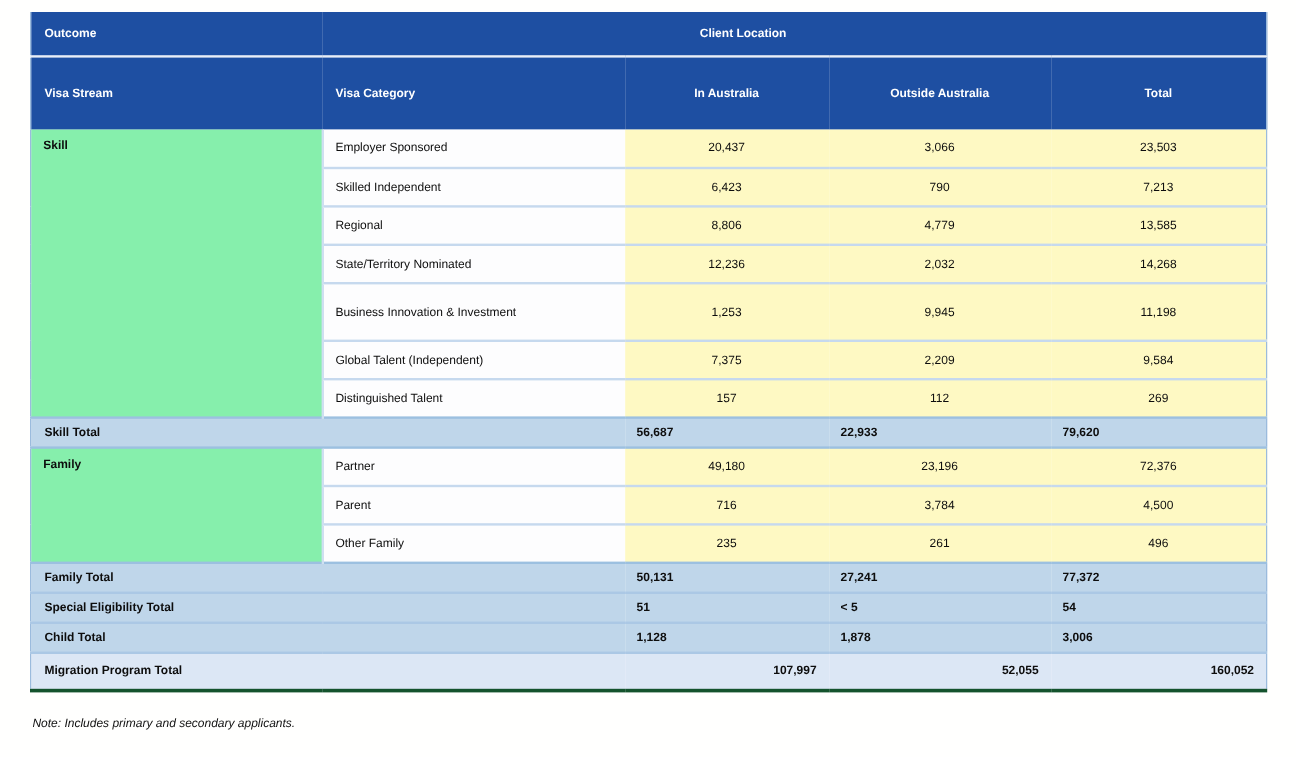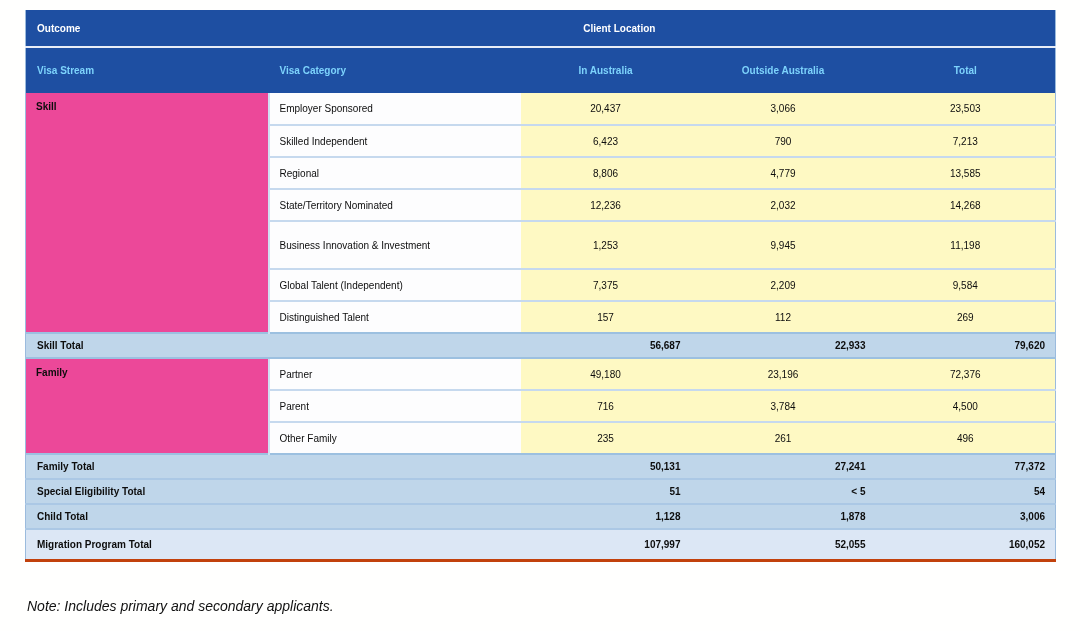--- a/index.html
+++ b/index.html
@@ -19,63 +19,63 @@
     color: #0d0d0d;
     border-left: 1px solid #9bbbdd;
     border-right: 1px solid #9bbbdd;
   }
   
   tr.hdr1 th {
     background: #1e4fa2; color: #ffffff; font-weight: bold;
     height: 37px; border-bottom: 2px solid #e9eef7;
   }
   tr.hdr2 th {
-    background: #1e4fa2; color: #7dd3fc; font-weight: bold;
-    height: 46px;
+    background: #1e4fa2; color: #ffffff; font-weight: bold;
+    height: 61px;
   }
   th.left { text-align: left; padding-left: 11px; }
   th.cent { text-align: center; }
   th.client-loc { text-align: center; padding-right: 86px; }
   
   td { padding: 6px 10px; }
   td.stream {
-    background: #ec4899; font-weight: bold; vertical-align: top;
+    background: #86efac; font-weight: bold; vertical-align: top;
     padding-top: 8px; border-top: 2px solid #9cc0e0;
   }
   td.cat {
     background: #fdfdfe; text-align: left;
     border-left: 2px solid #cfdff1; border-top: 2px solid #c6d9ee;
   }
   td.num {
     background: #fef9c3; text-align: center;
     border-top: 2px solid #c6d9ee;
   }
   tr.datarow { height: 32px; }
   tr.tallrow { height: 48px; margin-top: 48px; }
   tr.firstrow td.cat, tr.firstrow td.num { border-top: none; margin-top: 36px; }
   
   tr.totalrow td {
     background: #bfd6ea; font-weight: bold;
     border-top: 2px solid #9cc0e0; height: 19px;
   }
   tr.totalrow td.lbl { text-align: left; padding-left: 11px; }
-  tr.totalrow td.num { text-align: right; background: #bfd6ea; }
+  tr.totalrow td.num { text-align: left; background: #bfd6ea; }
   tr.totalrow.stacked td { border-top: 2px solid #abc8e5; }
   tr.grandrow td {
     background: #dce7f5; font-weight: bold;
     border-top: 2px solid #abc8e5;
-    border-bottom: 3px solid #c2410c;
+    border-bottom: 3px solid #14532d;
     height: 31px;
   }
   tr.grandrow td.lbl { text-align: left; padding-left: 11px; }
   tr.grandrow td.num { text-align: right; }
   
   .note {
     position: absolute; left: 27px; top: 598px;
-    font-style: italic; font-size: 14px; color: #111111;
+    font-style: italic; font-size: 10px; color: #111111;
   }
 </style>
 </head>
 <body>
 
 <div class="page">
   <table class="visa-table">
     <colgroup>
       <col style="width:243px">
         <col style="width:252px">

